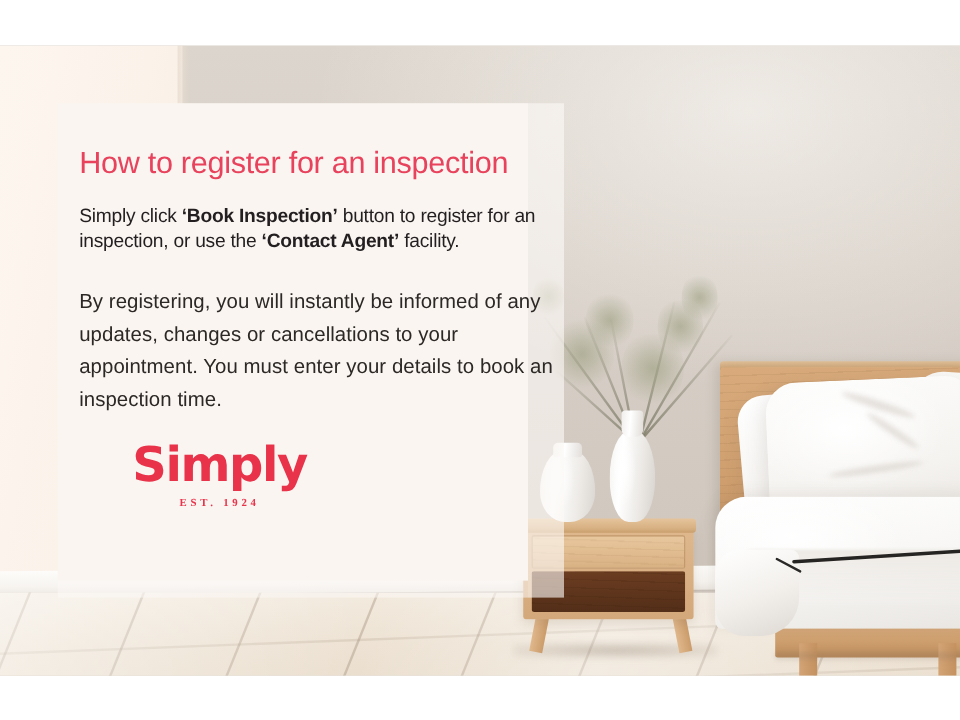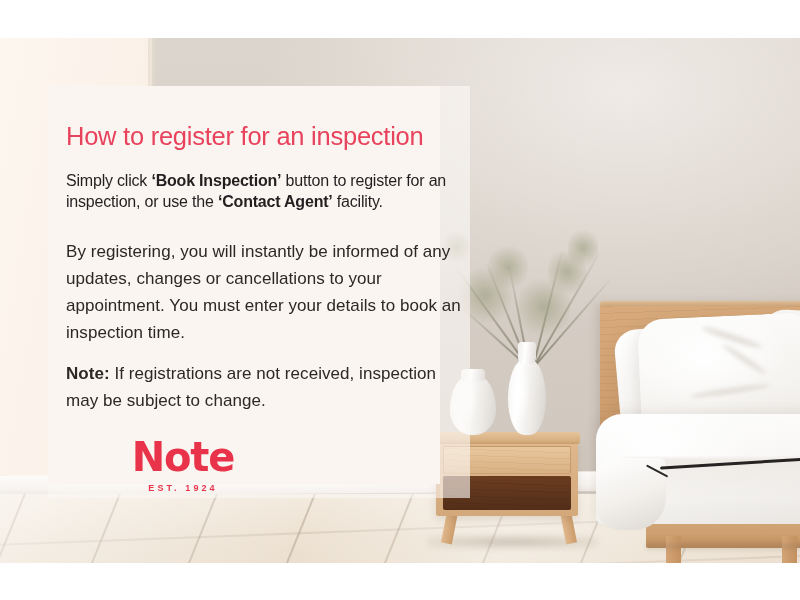--- a/index.html
+++ b/index.html
@@ -405,21 +405,21 @@
     letter-spacing: -1.2px;
     line-height: 1;
     font-family: "DejaVu Sans", sans-serif;
   }
   .logo-est {
     color: #e8334a;
     font-size: 9px;
     font-weight: 700;
     letter-spacing: 3.1px;
     margin-top: 6px;
-    font-family: Liberation Sans, sans-serif;
+    font-family: Liberation Serif, serif;
   }
 </style>
 </head>
 <body>
 
 <div id="stage">
 
   <div id="scene">
 
     <div class="wall"></div>
@@ -496,24 +496,23 @@
       <div class="card-ghost-low"></div>
 
       <div id="card-content">
 
         <h1 class="card-title">How to register for an inspection</h1>
 
         <p class="lead"><span>Simply click </span><b>‘Book Inspection’</b><span> button to register for an inspection, or use the </span><b>‘Contact Agent’</b><span> facility.</span></p>
 
         <p class="body-para">By registering, you will instantly be informed of any updates, changes or cancellations to your appointment. You must enter your details to book an inspection time.</p>
 
-        <p class="body-para"><b>Note:</b><span> If registrations are not received, inspection may be subject to change.</span></p>
 
         <div id="logo-block">
-          <div class="logo-word">Note</div>
+          <div class="logo-word">Simply</div>
           <div class="logo-est">EST. 1924</div>
         </div>
 
       </div>
     </div>
 
   </div>
 </div>
 
 </body></html>

